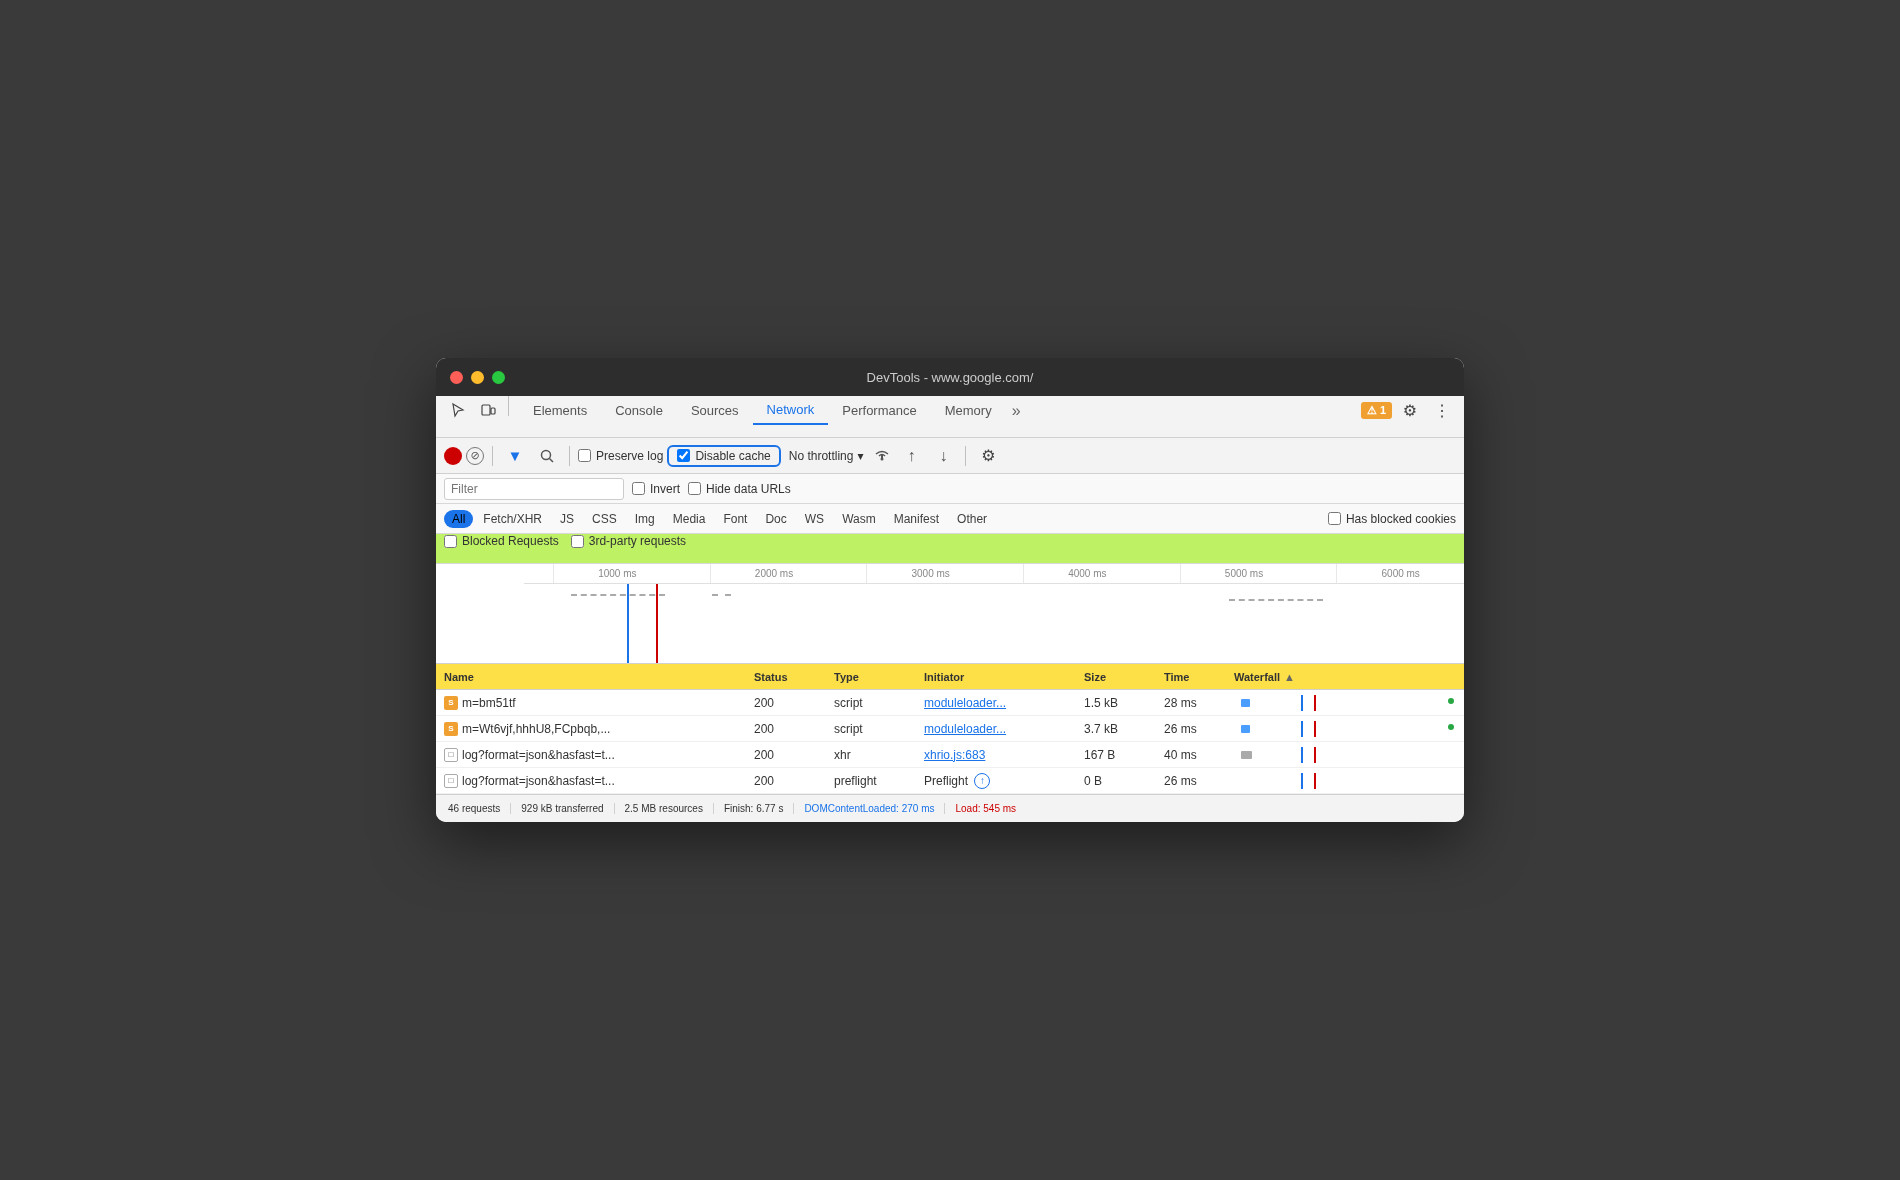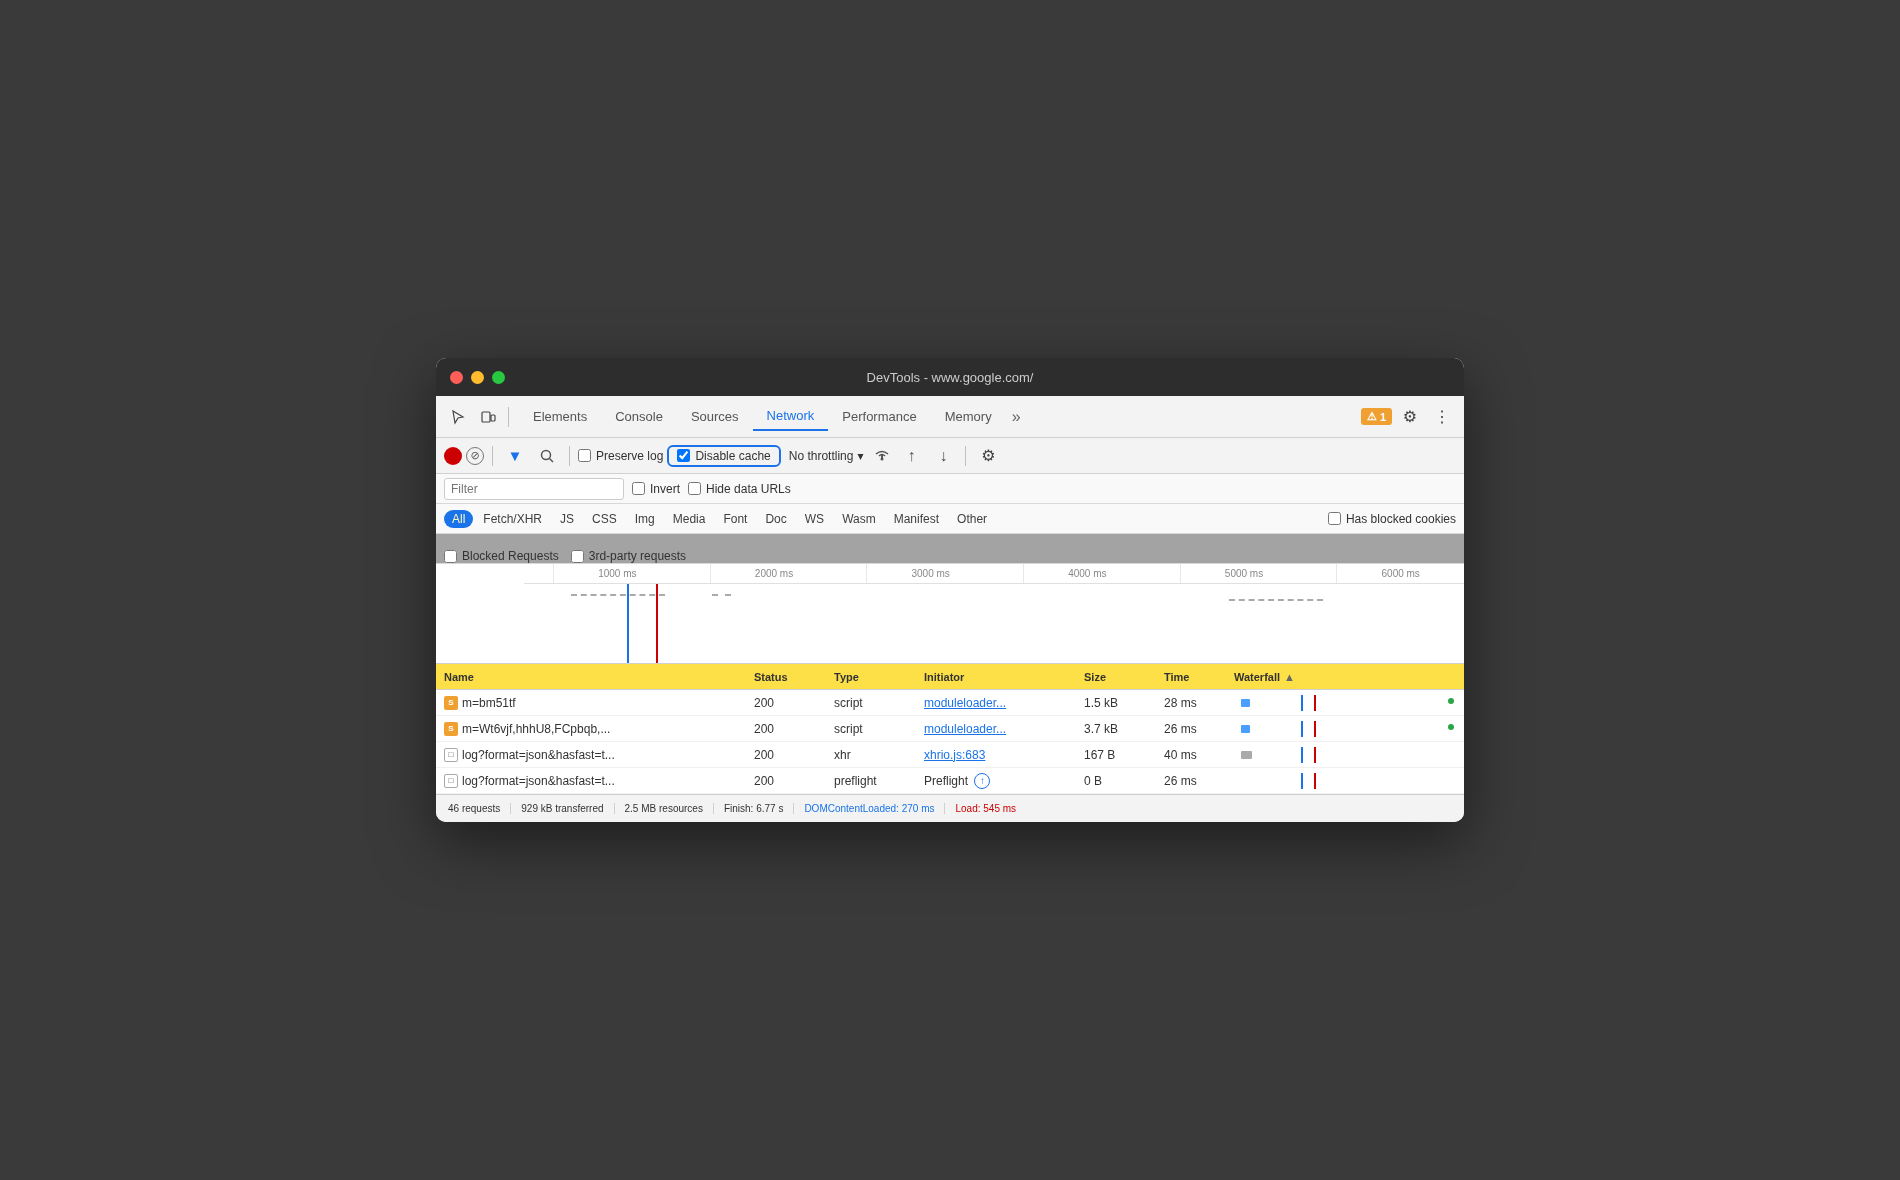--- a/index.html
+++ b/index.html
@@ -45,21 +45,21 @@
       left: 50%;
       transform: translateX(-50%);
       color: #cccccc;
       font-size: 13px;
       font-weight: 400;
     }
     .toolbar {
       background: #f3f3f3;
       border-bottom: 1px solid #d0d0d0;
       display: flex;
-      align-items: center;
+      align-items: flex-start;
       height: 42px;
       padding: 0 8px;
       gap: 2px;
     }
     .toolbar-icon-btn {
       width: 28px;
       height: 28px;
       border: none;
       background: transparent;
       border-radius: 4px;
@@ -246,36 +246,36 @@
       font-size: 12px;
       cursor: pointer;
       border: none;
       background: transparent;
       border-radius: 3px;
       color: #404040;
       white-space: nowrap;
     }
     .type-btn.active {
       background: #1a73e8;
-      color: #fef9c3;
+      color: #000000;
       border-radius: 10px;
     }
     .has-cookies-label {
       display: flex;
       align-items: center;
       gap: 5px;
       font-size: 12px;
       color: #333;
       margin-left: auto;
     }
     .blocked-bar {
-      background: #a3a3a3;
+      background: #bef264;
       border-bottom: 1px solid #d8d8d8;
       display: flex;
-      align-items: flex-end;
+      align-items: flex-start;
       height: 30px;
       padding: 0 8px;
       gap: 12px;
     }
     .waterfall-timeline {
       background: white;
       border-bottom: 1px solid #d0d0d0;
       height: 100px;
       position: relative;
       overflow: hidden;

